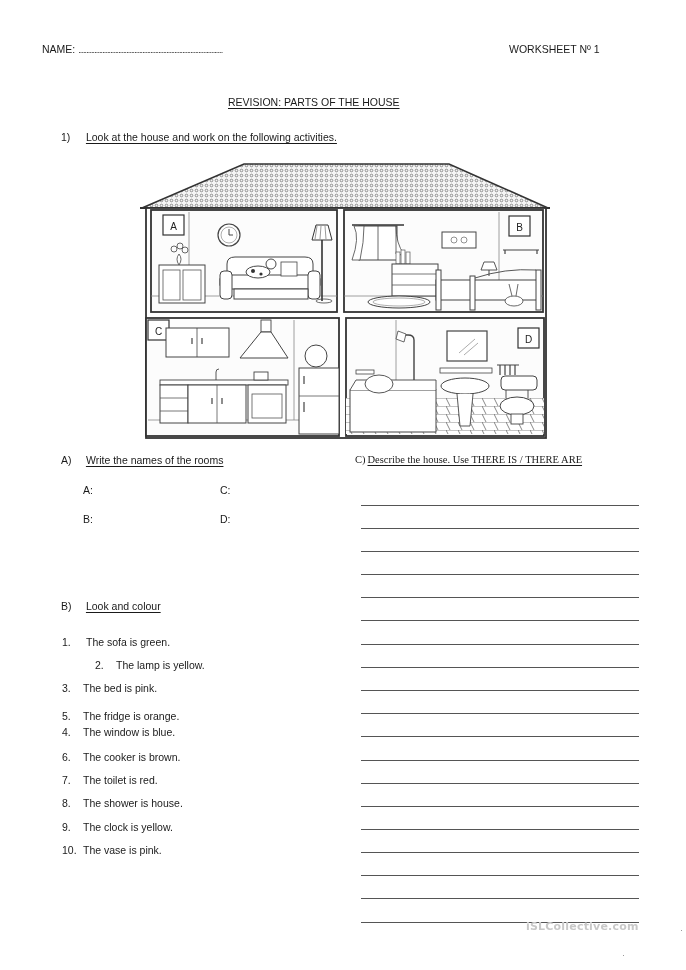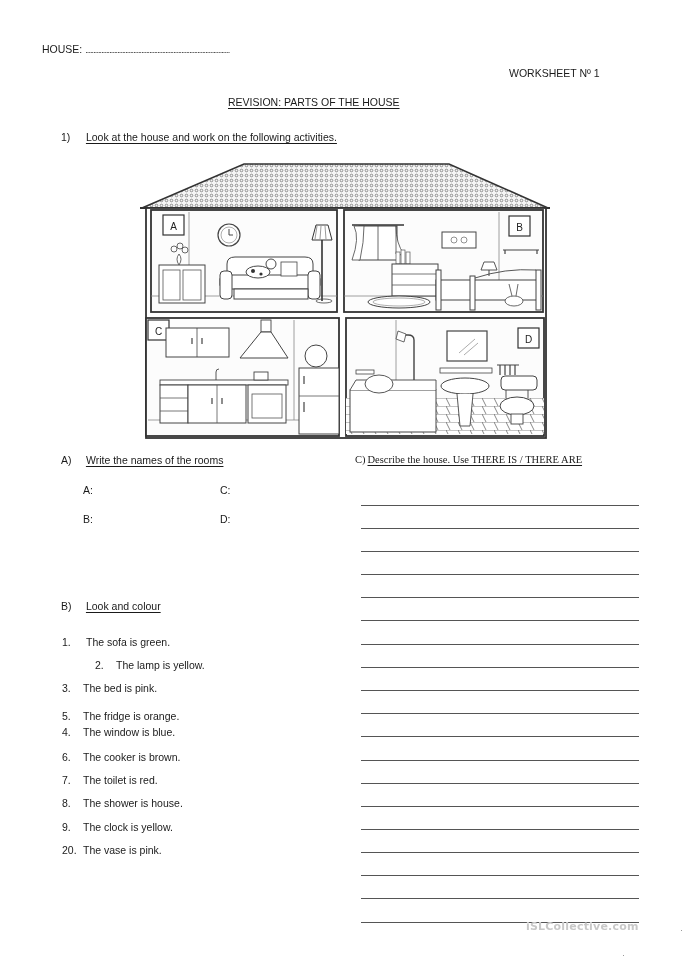--- a/index.html
+++ b/index.html
@@ -12,24 +12,24 @@
   .wline { position:absolute; left:361px; width:278px; height:0; border-top:1.6px solid #555; }
   .watermark { position:absolute; left:526px; top:920px; font-family:"DejaVu Sans", sans-serif;
                font-weight:bold; font-size:11px; color:#c8c8c8; letter-spacing:0.2px; }
   .dot { position:absolute; width:1px; height:1px; background:#999; }
   svg text { font-family:"Liberation Sans", sans-serif; }
 </style>
 </head>
 <body>
 
 <div class="abs t11" style="left:42px; top:43px;">
-  <span>HOUSE:</span>
+  <span>NAME:</span>
   <span style="letter-spacing:-0.9px; font-size:9px; color:#333;">..........................................................................................</span>
 </div>
-<div class="abs t11" style="left:509px; top:43px;margin-top:24px;">WORKSHEET Nº 1</div>
+<div class="abs t11" style="left:509px; top:43px;">WORKSHEET Nº 1</div>
 
 <div class="abs t11 ul" style="left:228px; top:96px;">REVISION: PARTS OF THE HOUSE</div>
 
 <div class="abs t11" style="left:61px; top:131px;">
   <span style="display:inline-block; width:22px;">1)</span>
   <span class="ul">Look at the house and work on the following activities.</span>
 </div>
 
 <svg class="abs" style="left:134px; top:158px;" width="420" height="285" viewBox="0 0 420 285">
   <defs>
@@ -238,18 +238,18 @@
 <div>
   <div class="abs t11" style="left:62px; top:636px;"><span class="num">1.</span><span style="margin-left:3px;">The sofa is green.</span></div>
   <div class="abs t11" style="left:62px; top:659px;margin-left:33px;"><span class="num">2.</span><span>The lamp is yellow.</span></div>
   <div class="abs t11" style="left:62px; top:682px;"><span class="num">3.</span><span>The bed is pink.</span></div>
   <div class="abs t11" style="left:62px; top:705px;margin-top:21px;"><span class="num">4.</span><span>The window is blue.</span></div>
   <div class="abs t11" style="left:62px; top:710px;"><span class="num">5.</span><span>The fridge is orange.</span></div>
   <div class="abs t11" style="left:62px; top:751px;"><span class="num">6.</span><span>The cooker is brown.</span></div>
   <div class="abs t11" style="left:62px; top:774px;"><span class="num">7.</span><span>The toilet is red.</span></div>
   <div class="abs t11" style="left:62px; top:797px;"><span class="num">8.</span><span>The shower is house.</span></div>
   <div class="abs t11" style="left:62px; top:821px;"><span class="num">9.</span><span>The clock is yellow.</span></div>
-  <div class="abs t11" style="left:62px; top:844px;"><span class="num">20.</span><span>The vase is pink.</span></div>
+  <div class="abs t11" style="left:62px; top:844px;"><span class="num">10.</span><span>The vase is pink.</span></div>
 </div>
 
 <div class="watermark">iSLCollective.com</div>
 <div class="dot" style="left:681px; top:930px;"></div>
 <div class="dot" style="left:623px; top:955px;"></div>
 
 </body></html>

